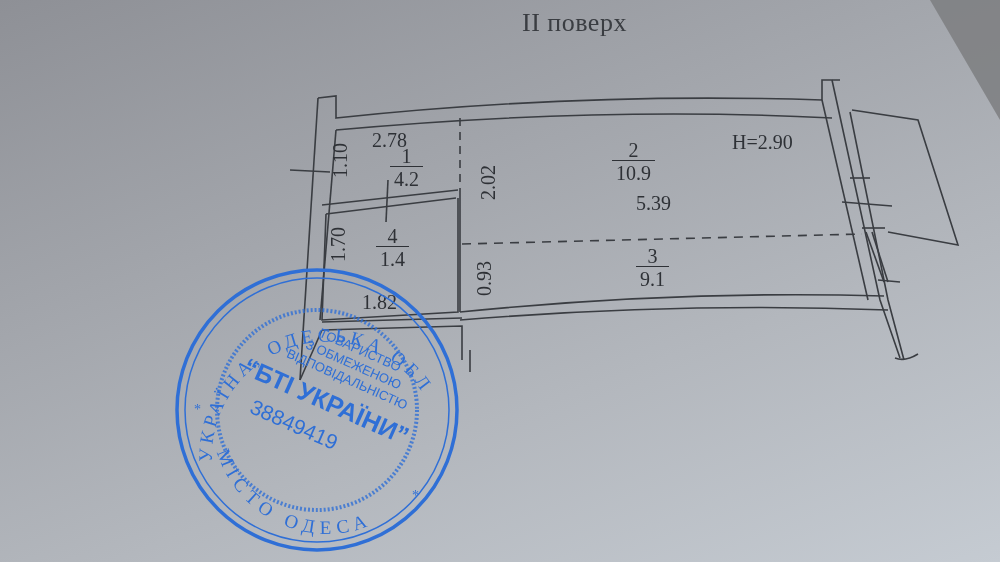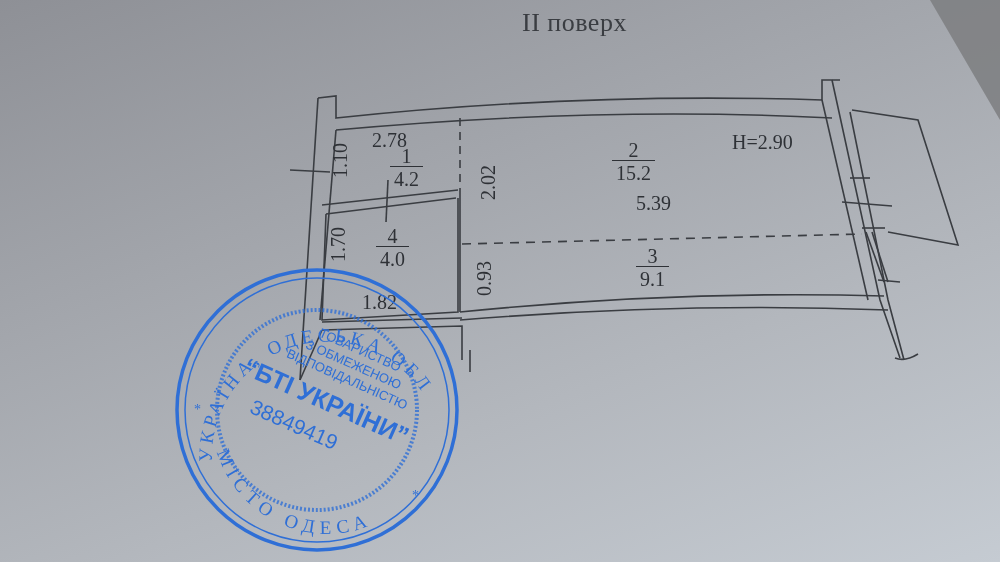--- a/index.html
+++ b/index.html
@@ -85,35 +85,35 @@
 <div class="lbl" style="left:372px;top:130px;">2.78</div>
 <div class="lbl rot" style="left:330px;top:178px;">1.10</div>
 <div class="frac" style="left:390px;top:146px;">
   <span class="num">1</span>
   <span class="den">4.2</span>
 </div>
 
 <div class="lbl rot" style="left:478px;top:200px;">2.02</div>
 <div class="frac" style="left:612px;top:140px;">
   <span class="num">2</span>
-  <span class="den">15.2</span>
+  <span class="den">10.9</span>
 </div>
 <div class="lbl" style="left:732px;top:132px;">H=2.90</div>
 
 <div class="lbl" style="left:636px;top:193px;">5.39</div>
 <div class="lbl rot" style="left:474px;top:296px;">0.93</div>
 <div class="frac" style="left:636px;top:246px;">
   <span class="num">3</span>
   <span class="den">9.1</span>
 </div>
 
 <div class="lbl rot" style="left:328px;top:262px;">1.70</div>
 <div class="frac" style="left:376px;top:226px;">
   <span class="num">4</span>
-  <span class="den">4.0</span>
+  <span class="den">1.4</span>
 </div>
 <div class="lbl" style="left:362px;top:292px;">1.82</div>
 
 <div class="stamp">
   <svg width="290" height="295" viewBox="0 0 290 295">
     <defs>
       <path id="arcTop" d="M40 200 A115 115 0 0 1 250 130"></path>
       <path id="arcBot" d="M45 190 A115 115 0 0 0 215 255"></path>
     </defs>
     <circle cx="145" cy="148" r="140" fill="none" stroke="#2f6fd6" stroke-width="3.5"></circle>

